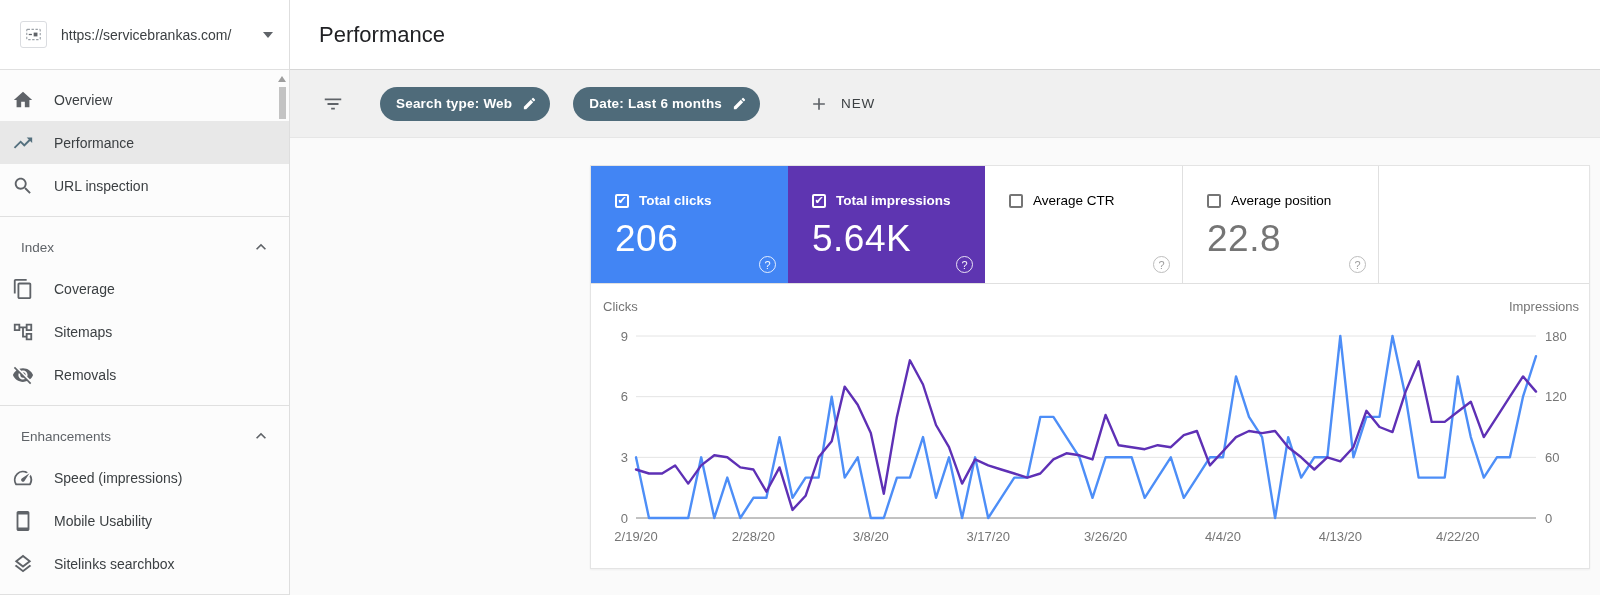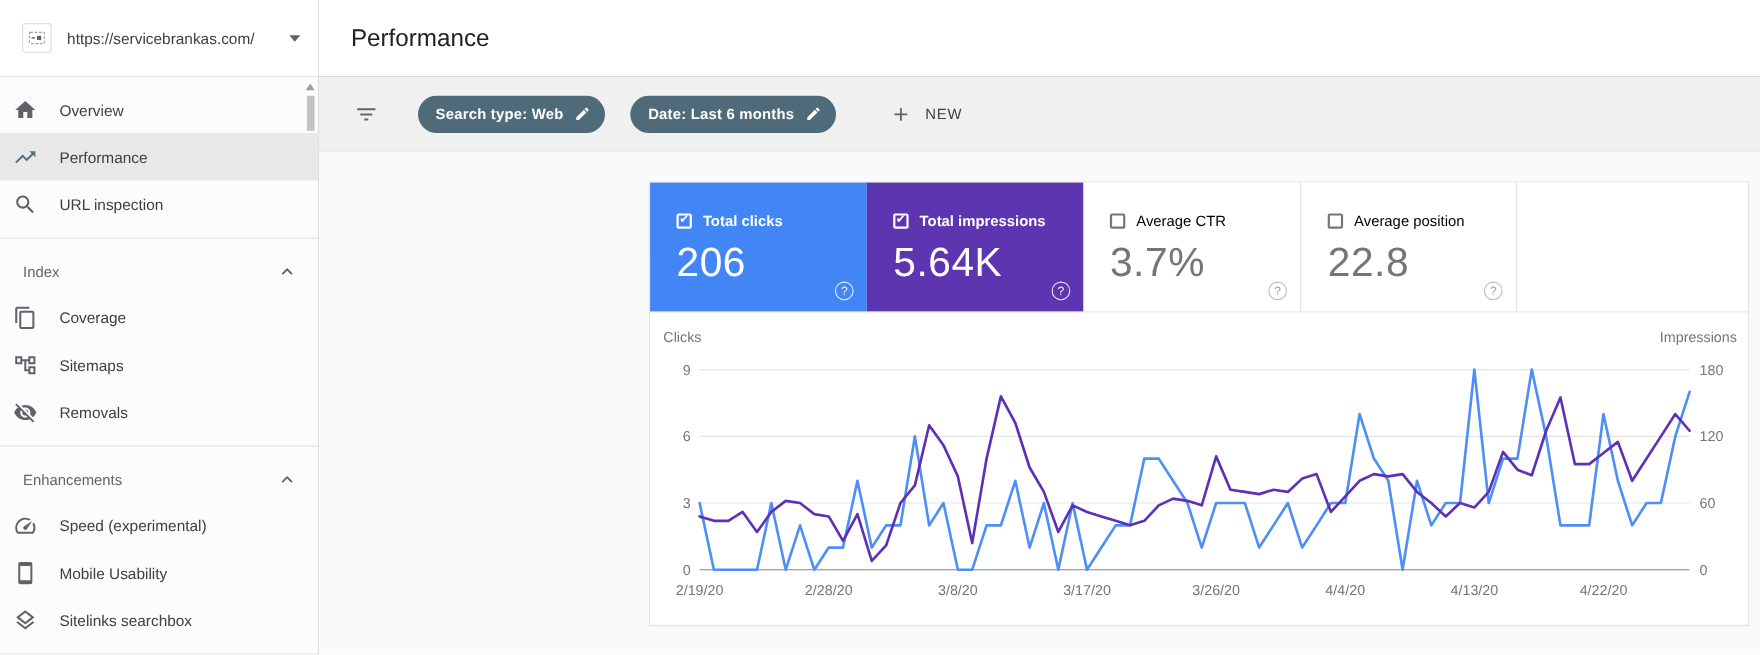--- a/index.html
+++ b/index.html
@@ -164,21 +164,21 @@
               <path d="M12 8l-6 6 1.41 1.41L12 10.83l4.59 4.58L18 14z"></path>
             </svg>
         </span>
       </div>
       <div class="nav-item">
         <span class="nav-icon">
           <svg viewBox="0 0 24 24">
               <path d="M20.38 8.57l-1.23 1.85a8 8 0 0 1-.22 7.58H5.07A8 8 0 0 1 15.58 6.85l1.85-1.23A10 10 0 0 0 3.35 19a2 2 0 0 0 1.72 1h13.85a2 2 0 0 0 1.74-1 10 10 0 0 0-.27-10.44zm-9.79 6.84a2 2 0 0 0 2.83 0l5.66-8.49-8.49 5.66a2 2 0 0 0 0 2.83z"></path>
             </svg>
         </span>
-        <span class="nav-label">Speed (experimental)</span>
+        <span class="nav-label">Speed (impressions)</span>
       </div>
       <div class="nav-item">
         <span class="nav-icon">
           <svg viewBox="0 0 24 24">
               <path d="M17 1.01L7 1c-1.1 0-2 .9-2 2v18c0 1.1.9 2 2 2h10c1.1 0 2-.9 2-2V3c0-1.1-.9-1.99-2-1.99zM17 19H7V5h10v14z"></path>
             </svg>
         </span>
         <span class="nav-label">Mobile Usability</span>
       </div>
       <div class="nav-item">
@@ -253,21 +253,20 @@
               <span class="metric-label">Total impressions</span>
             </div>
             <div class="metric-value">5.64K</div>
             <span class="help">?</span>
           </div>
           <div class="metric off">
             <div class="metric-head">
               <span class="cb"></span>
               <span class="metric-label">Average CTR</span>
             </div>
-            <div class="metric-value">3.7%</div>
             <span class="help">?</span>
           </div>
           <div class="metric off sep-left sep-right">
             <div class="metric-head">
               <span class="cb"></span>
               <span class="metric-label">Average position</span>
             </div>
             <div class="metric-value">22.8</div>
             <span class="help">?</span>
           </div>

